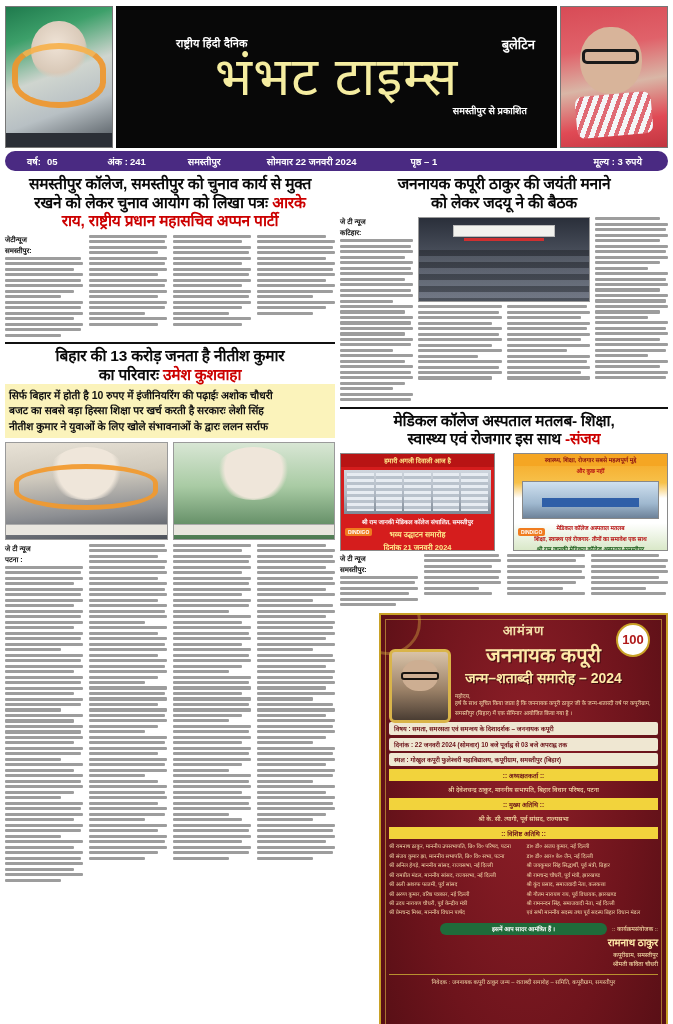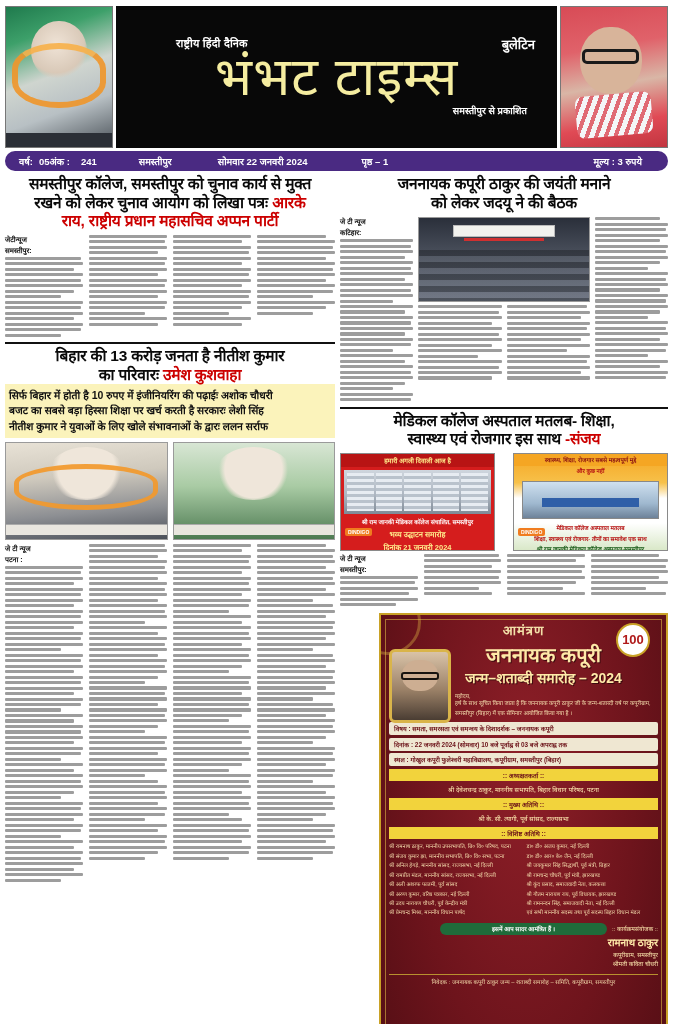--- a/index.html
+++ b/index.html
@@ -35,21 +35,21 @@
   .mast-kicker { color:#ffffff; font-size:11px; font-weight:bold; letter-spacing:.2px; margin-left:38px; }
   .mast-bulletin { color:#ffffff; font-size:13px; font-weight:bold; }
   .mast-title { color:#f5eda0; font-size:53px; font-weight:normal; line-height:.98; letter-spacing:1px;
                 font-family:"Liberation Sans", sans-serif; white-space:nowrap; margin-top:-2px; }
   .mast-sub { align-self:flex-end; color:#ffffff; font-size:9.5px; font-weight:bold; margin-right:22px; margin-top:1px; }
 
   
   .infobar { margin-top:3px; height:20px; background:#4a2a82; border-radius:11px;
              display:flex; align-items:center; color:#ffffff; font-size:9.5px; font-weight:bold; }
   .infobar span { white-space:nowrap; }
-  .ib1{ margin-left:14px;text-align:center; } .ib2{ } .ib3{ margin-left:42px; }
+  .ib1{ margin-left:22px;text-align:center; } .ib2{ margin-left:50px; } .ib3{ margin-left:42px; }
   .ib4{ margin-left:46px; } .ib5{ margin-left:54px; } .ib6{ margin-left:auto; margin-right:26px; }
 
   
   .main { display:flex; gap:5px; margin-top:4px; }
   .col-left { width:330px; }
   .col-right { width:328px; }
   .rule { height:2px; background:#111; margin:3px 0; }
 
   
   .hl { text-align:center; font-weight:bold; color:#0a0a0a; line-height:1.2; }
@@ -176,21 +176,21 @@
       <div class="mp-face"></div>
       <div class="mp-glass"></div>
       <div class="mp-scarf"></div>
     </div>
   </div>
 
   <div class="infobar">
     <span class="ib1">वर्ष:</span>
     <span style="margin-left:6px">05</span>
     <span class="ib2">अंक :</span>
-    <span style="margin-left:11px">241</span>
+    <span style="margin-left:2px">241</span>
     <span class="ib3">समस्तीपुर</span>
     <span class="ib4">सोमवार 22 जनवरी  2024</span>
     <span class="ib5">पृष्ठ – 1</span>
     <span class="ib6">मूल्य : 3 रुपये</span>
   </div>
 
   <div class="main">
 
     <div class="col-left">
 

